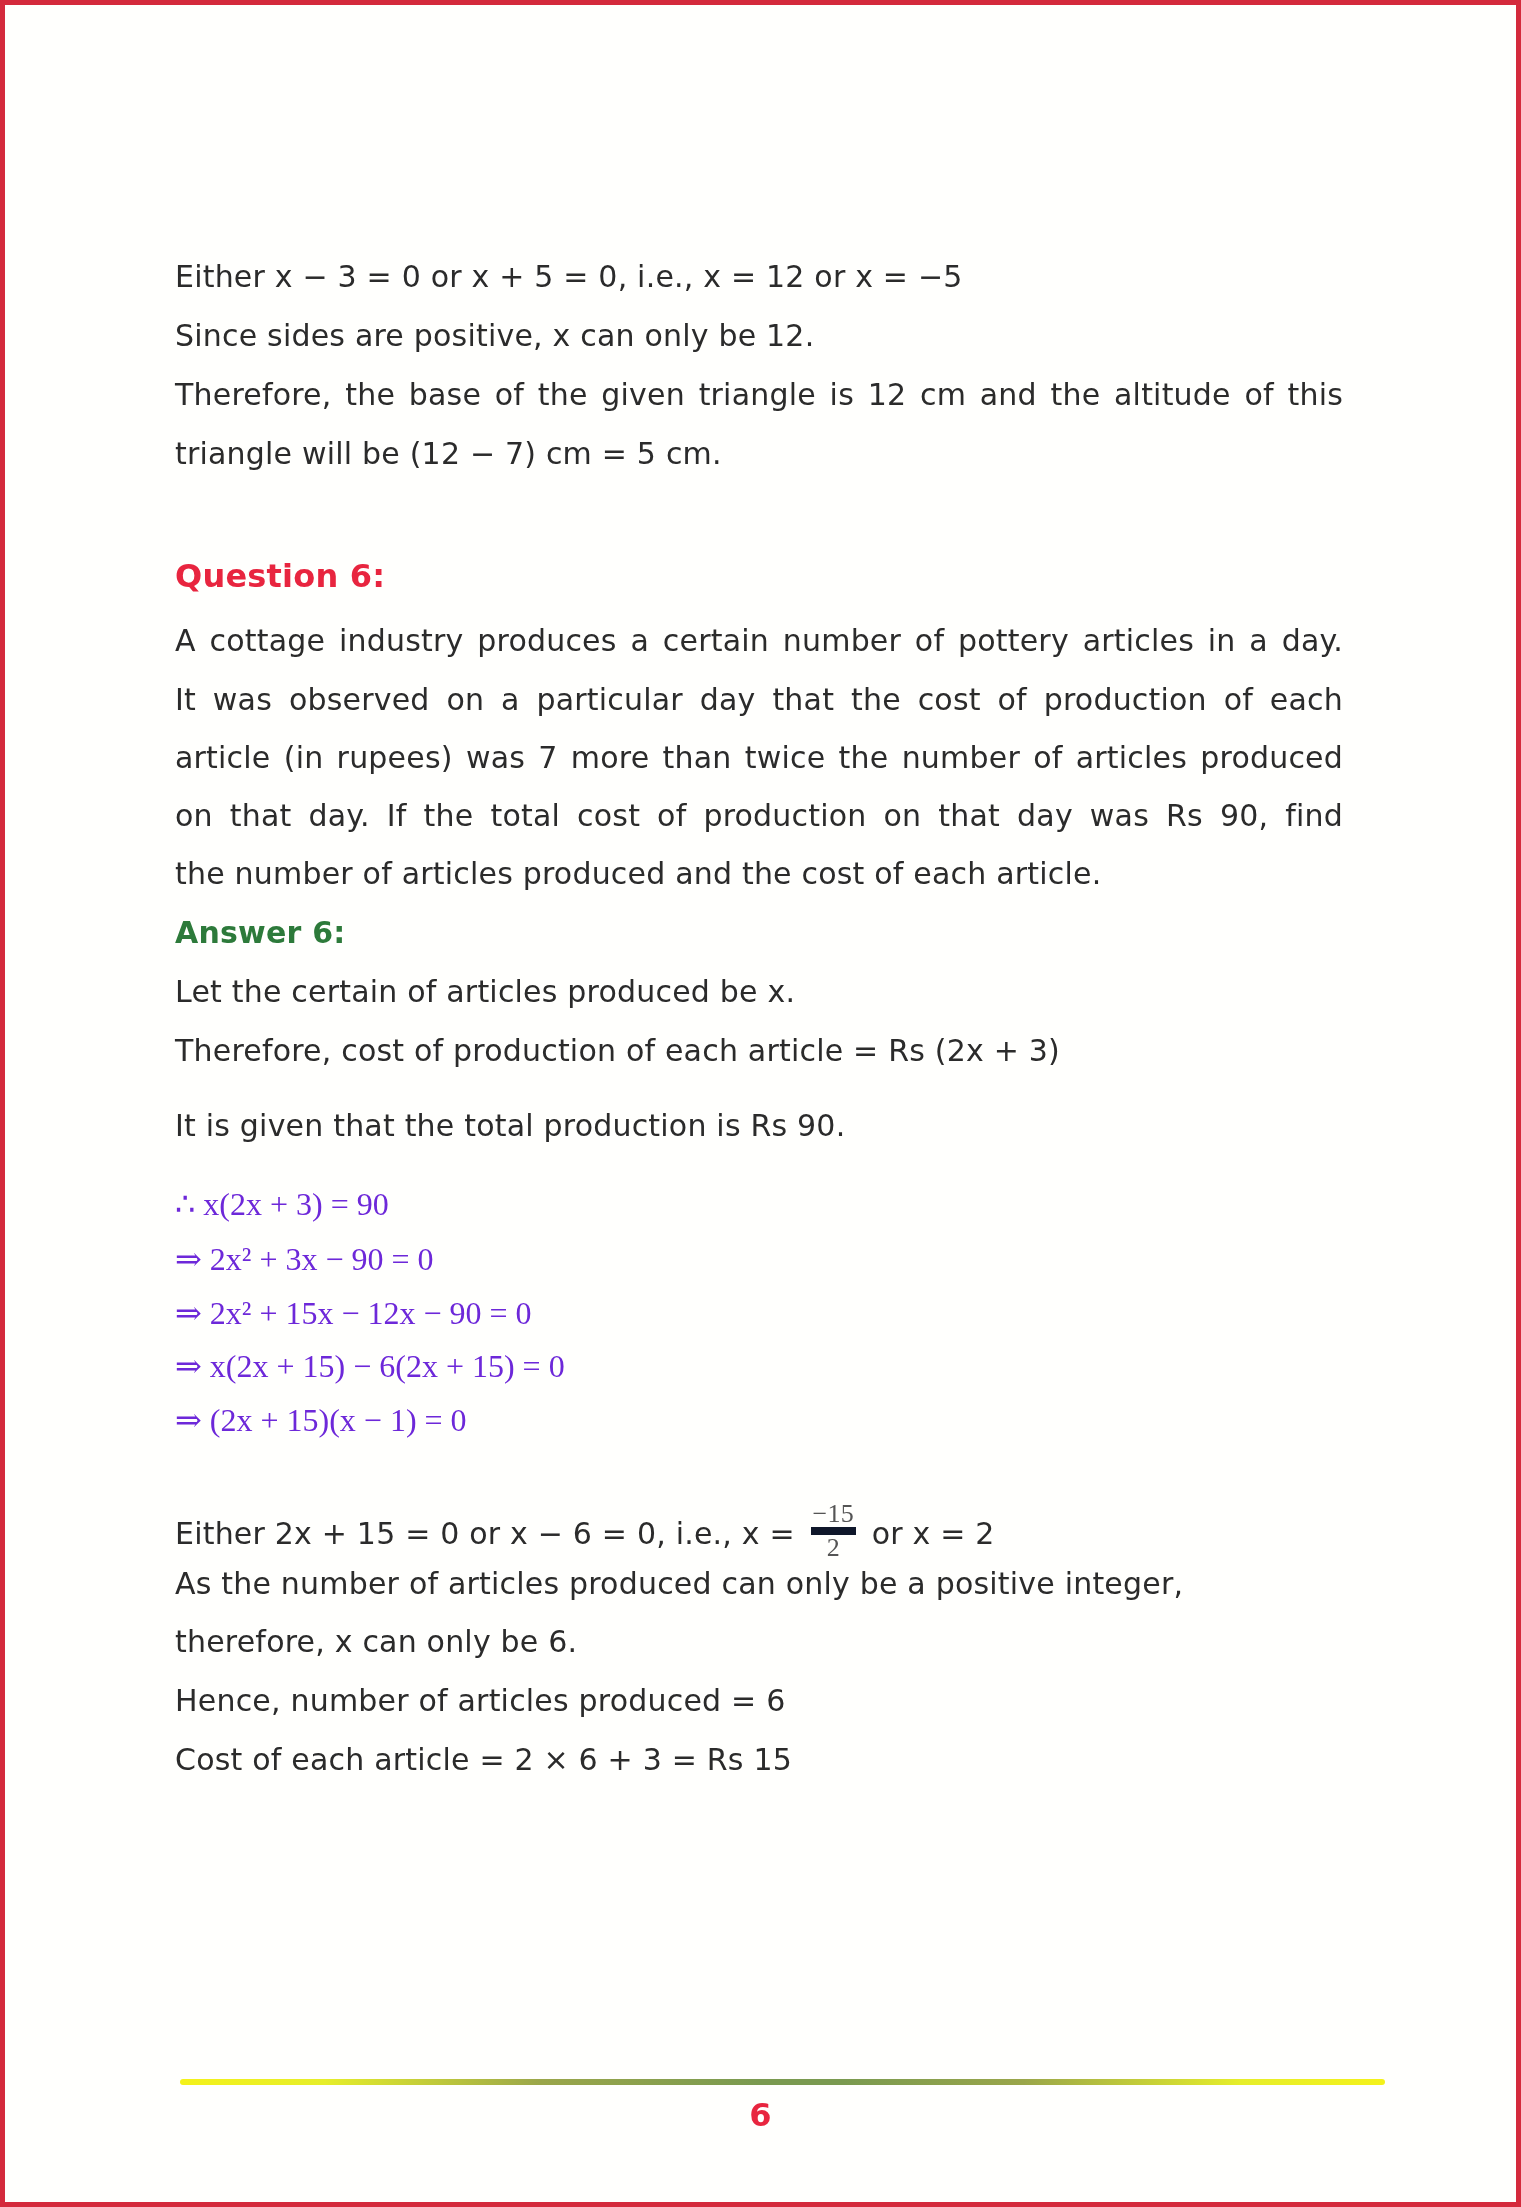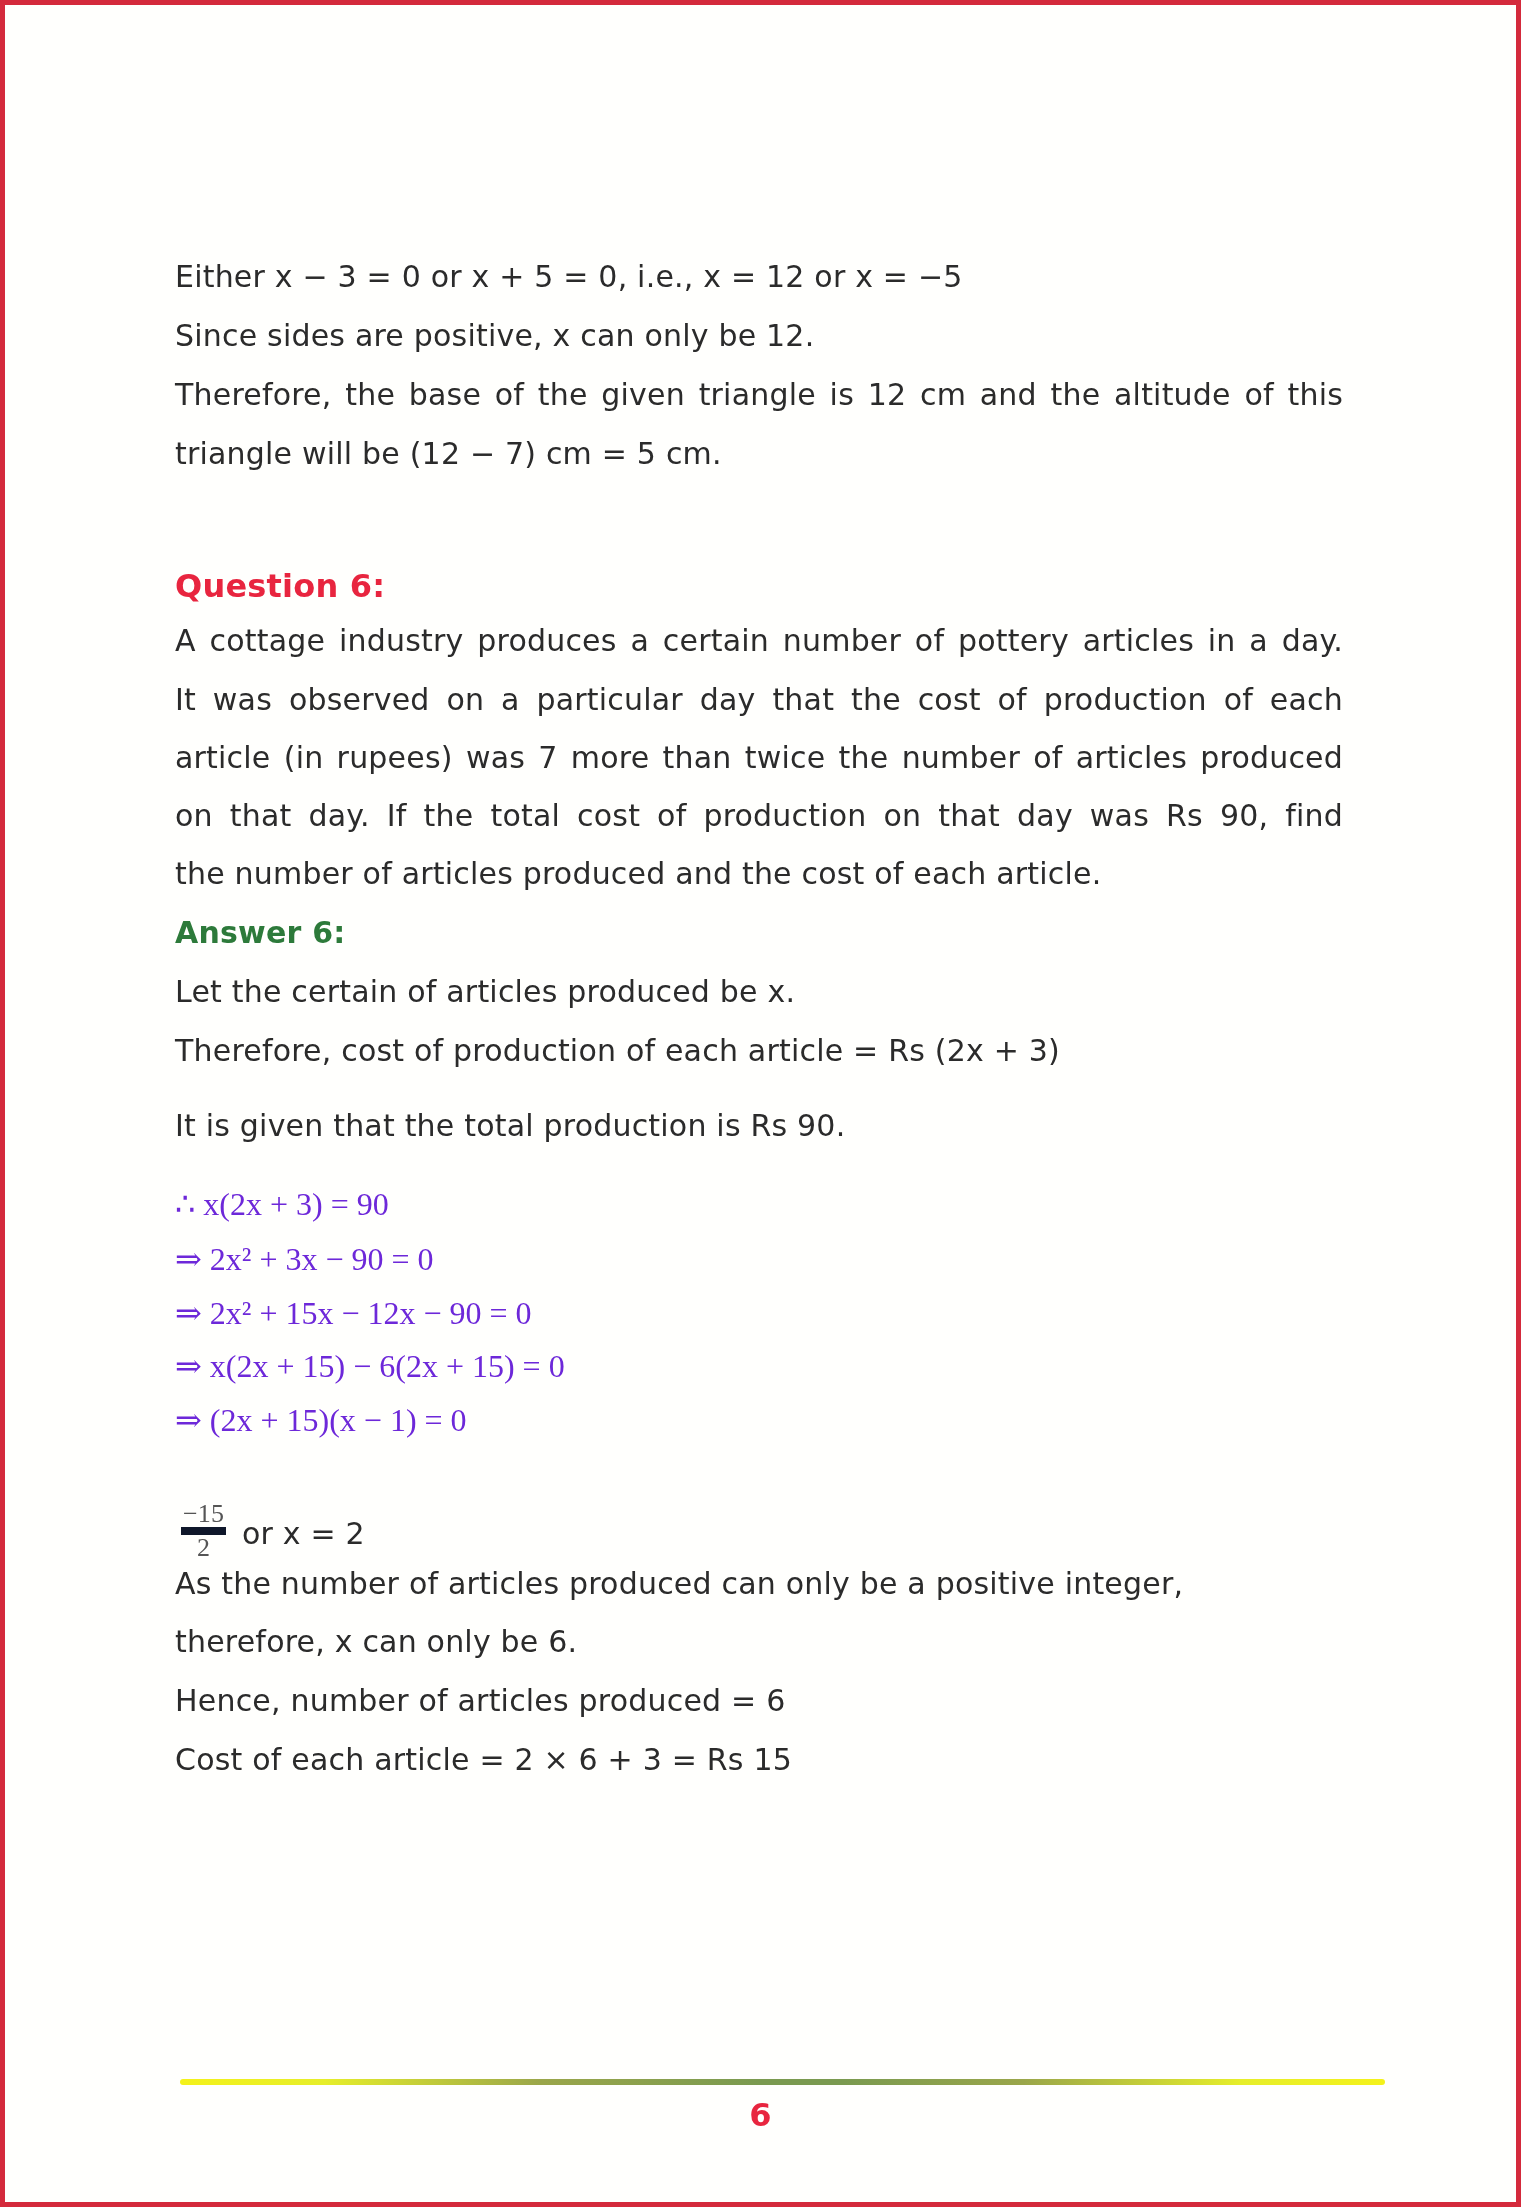--- a/index.html
+++ b/index.html
@@ -35,21 +35,20 @@
     .justify {
       width: 1168px;
       text-align: justify;
       text-align-last: justify;
       white-space: normal;
     }
     .heading-q {
       color: #e8253f;
       font-weight: bold;
       font-size: 32px;
-      margin-top: 10px;
     }
     .heading-a {
       color: #2d7a3a;
       font-weight: bold;
       font-size: 30px;
     }
     .math {
       position: absolute;
       left: 0;
       font-family: "Liberation Serif", "DejaVu Serif", serif;
@@ -111,20 +110,21 @@
   <div class="line" style="top:1033px">Therefore, cost of production of each article = Rs (2x + 3)</div>
   <div class="line" style="top:1108px">It is given that the total production is Rs 90.</div>
 
   <div class="math" style="top:1186px">∴ x(2x + 3) = 90</div>
   <div class="math" style="top:1241px">⇒ 2x² + 3x − 90 = 0</div>
   <div class="math" style="top:1295px">⇒ 2x² + 15x − 12x − 90 = 0</div>
   <div class="math" style="top:1348px">⇒ x(2x + 15) − 6(2x + 15) = 0</div>
   <div class="math" style="top:1402px">⇒ (2x + 15)(x − 1) = 0</div>
 
   <div class="line" style="top:1505px">
+    <span>Either 2x + 15 = 0 or x − 6 = 0, i.e., x =</span>
     <span class="frac">
       <span class="num">−15</span>
       <span class="den">2</span>
     </span>
     <span>or x = 2</span>
   </div>
 
   <div class="line" style="top:1566px">As the number of articles produced can only be a positive integer,</div>
   <div class="line" style="top:1624px">therefore, x can only be 6.</div>
   <div class="line" style="top:1683px">Hence, number of articles produced = 6</div>

